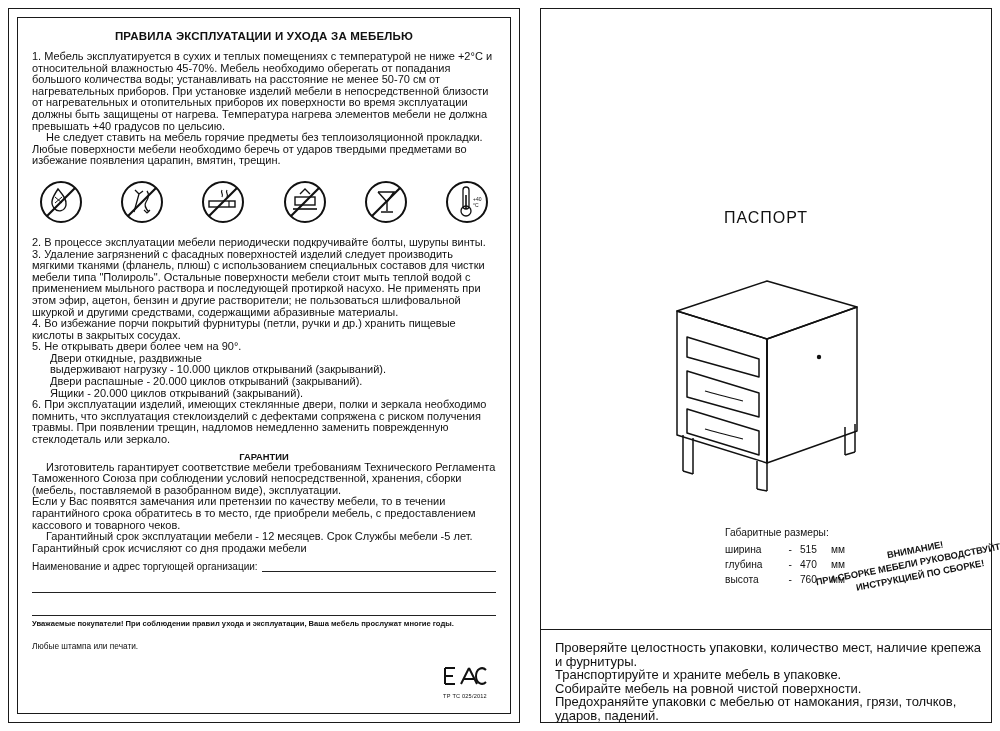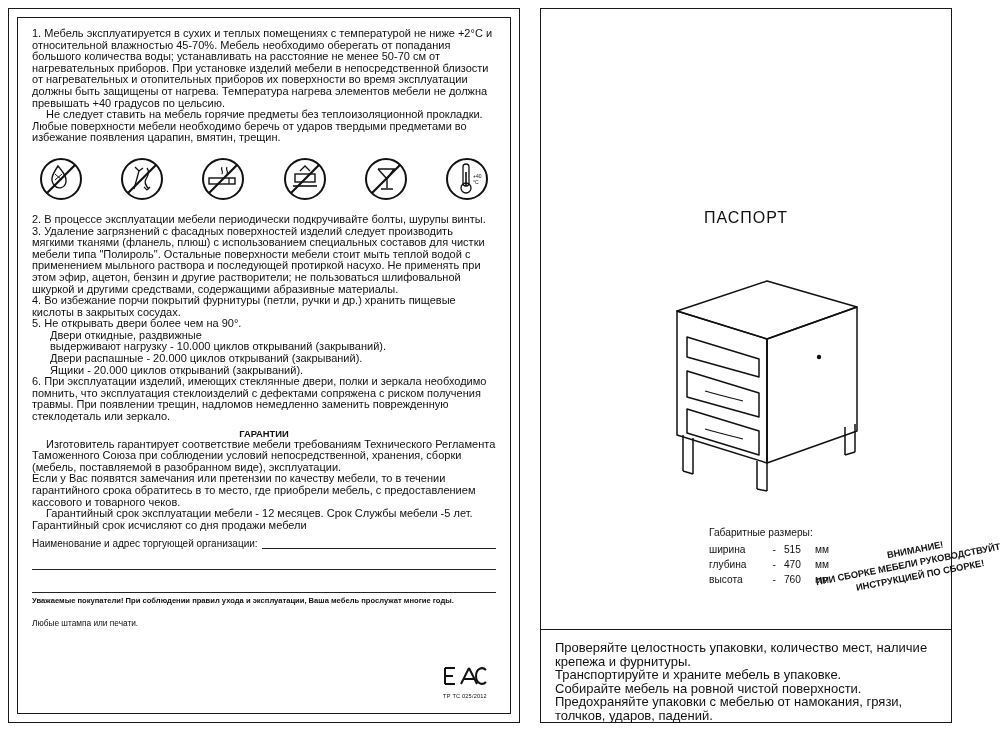--- a/index.html
+++ b/index.html
@@ -30,21 +30,21 @@
   }
   .panel-left {
     left: 8px;
     top: 8px;
     width: 512px;
     height: 715px;
   }
   .panel-right {
     left: 540px;
     top: 8px;
-    width: 412px;
+    width: 452px;
     height: 715px;
   }
 
   .inner-left {
     position: absolute;
     left: 8px;
     top: 8px;
     right: 8px;
     bottom: 8px;
     border: 1px solid #1a1a1a;
@@ -136,21 +136,21 @@
     font-size: 16px;
     letter-spacing: 1px;
   }
   .cabinet {
     position: absolute;
     left: 118px;
     top: 258px;
   }
   .dims {
     position: absolute;
-    left: 168px;
+    left: 184px;
     top: 516px;
     font-size: 10.2px;
     line-height: 15px;
   }
   .dims table { border-collapse: collapse; }
   .dims td { padding: 0 2px 0 0; font-size: 10.2px; }
   .dims .lbl { padding-right: 26px; }
   .dims .dash { padding-right: 8px; }
   .dims .unit { padding-left: 12px; }
   .dims-head { margin-bottom: 2px; font-size: 10.2px; }
@@ -186,20 +186,21 @@
   }
 </style>
 </head>
 <body>
 
 <div class="page">
 
   <div class="panel panel-left">
     <div class="inner-left">
 
+      <div class="doc-title">ПРАВИЛА  ЭКСПЛУАТАЦИИ И УХОДА ЗА МЕБЕЛЬЮ</div>
 
       <div class="para">1. Мебель эксплуатируется в сухих и теплых помещениях с температурой не ниже +2°С и относительной влажностью 45-70%. Мебель необходимо оберегать от попадания большого количества воды; устанавливать на расстояние не менее 50-70 см от нагревательных приборов. При установке изделий мебели в непосредственной близости от нагревательных и отопительных приборов их поверхности во время эксплуатации должны быть защищены от  нагрева. Температура нагрева элементов мебели не должна превышать +40 градусов по цельсию.</div>
       <div class="para indent">Не следует ставить на мебель горячие предметы без теплоизоляционной прокладки. Любые поверхности мебели необходимо беречь от ударов твердыми предметами во избежание появления царапин, вмятин, трещин.</div>
 
       <div class="symbols">
 
         <div class="sym">
           <svg width="46" height="46" viewBox="0 0 46 46">
             <circle cx="23" cy="23" r="20" fill="none" stroke="#111" stroke-width="2"></circle>
             <path d="M20 10 C14 19, 12 24, 16 29 C20 34, 27 32, 28 26 C29 20, 24 15, 20 10 Z" fill="none" stroke="#111" stroke-width="1.4"></path>

